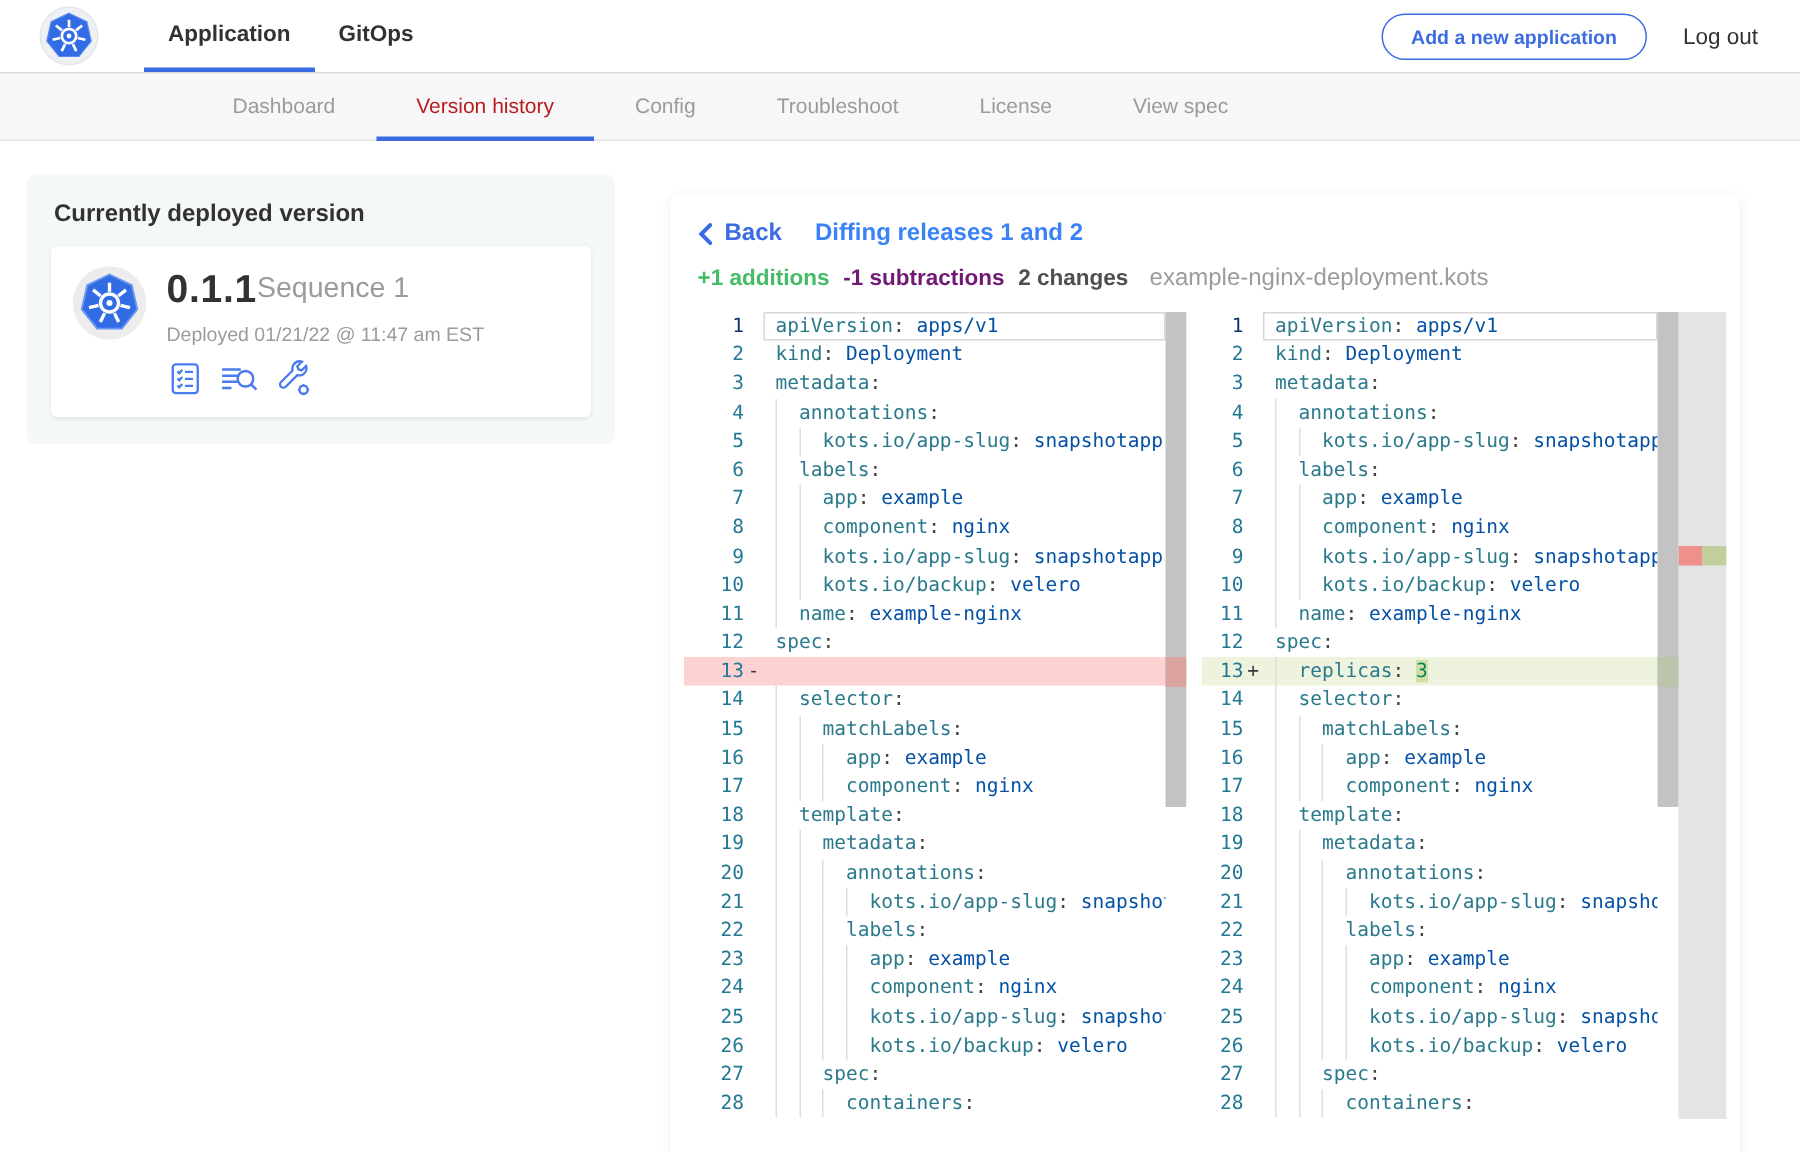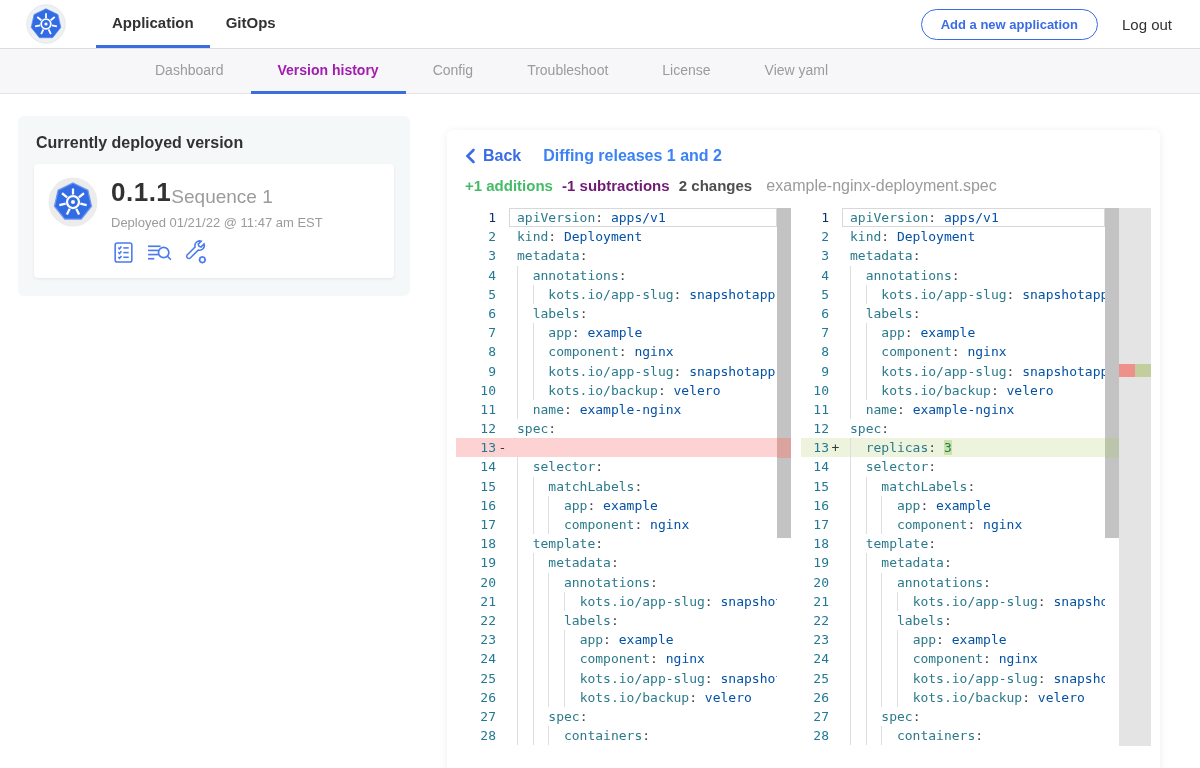--- a/index.html
+++ b/index.html
@@ -17,30 +17,30 @@
   .add-app-btn { height:31px; padding:0 19px; border:1px solid #3b6ce4; border-radius:16px;
                  background:#fff; color:#3b6ce4; font-weight:700; font-size:13px; cursor:pointer;
                  font-family:"Liberation Sans", sans-serif; }
   .logout { margin:0 28px 0 24px; font-size:15px; color:#323232; cursor:pointer; }
 
   
   .subnav { height:46px; background:#f7f7f9; border-top:1px solid #dcdcdc; border-bottom:1px solid #e3e3e3;
             display:flex; padding-left:128px; }
   .subnav-item { height:45px; line-height:43px; padding:0 27px; font-size:14px; color:#9b9b9b;
                  cursor:pointer; border-bottom:3px solid transparent; }
-  .subnav-item.active { color:#a21caf; font-weight:700; border-bottom-color:#3b6ce4; }
+  .subnav-item.active { color:#b91c1c; font-weight:400; border-bottom-color:#3b6ce4; }
 
   
   .deployed-card { position:absolute; left:18px; top:116px; width:392px; background:#f5f8f9;
                    border-radius:6px; padding:14px 16px 18px 16px; }
   .deployed-title { font-size:16px; font-weight:700; color:#323232; margin:4px 0 12px 2px; }
   .deployed-inner { background:#fff; border-radius:4px; box-shadow:0 1px 3px rgba(0,0,0,.08);
                     padding:13px 14px; display:flex; }
   .k8s-hept { width:50px; height:50px; flex:0 0 auto; margin-right:13px; }
-  .ver-row { display:flex; align-items:flex-end; }
+  .ver-row { display:flex; align-items:center; }
   .ver-num { font-size:26px; font-weight:700; color:#323232; letter-spacing:.5px; }
   .ver-seq { font-size:19px; color:#9b9b9b; }
   .ver-deployed { font-size:13px; color:#9b9b9b; margin-top:7px; }
   .ver-actions { display:flex; gap:10px; margin-top:10px; align-items:center; }
   .ver-actions svg { cursor:pointer; }
 
   
   .diff-card { position:absolute; left:447px; top:130px; width:713px; height:660px; background:#fff;
                border-radius:6px; box-shadow:0 1px 8px rgba(0,0,0,.07); }
   .diff-card::before { content:""; position:absolute; left:-9px; top:0; width:18px; height:456px;
@@ -113,21 +113,21 @@
   <button class="add-app-btn">Add a new application</button>
   <div class="logout">Log out</div>
 </div>
 
 <div class="subnav">
   <div class="subnav-item">Dashboard</div>
   <div class="subnav-item active">Version history</div>
   <div class="subnav-item">Config</div>
   <div class="subnav-item">Troubleshoot</div>
   <div class="subnav-item">License</div>
-  <div class="subnav-item">View yaml</div>
+  <div class="subnav-item">View spec</div>
 </div>
 
 <div class="deployed-card">
   <div class="deployed-title">Currently deployed version</div>
   <div class="deployed-inner">
     <svg class="k8s-hept" viewBox="0 0 100 100">
       <circle cx="50" cy="50" r="49" fill="#ececec"></circle>
       <polygon points="50,12 79.7,26.3 87,58.5 66.5,84.2 33.5,84.2 13,58.5 20.3,26.3" fill="#326ce5" stroke="#6b95f2" stroke-width="2.5"></polygon>
       <g stroke="#fff" stroke-width="4.5" fill="none">
         <circle cx="50" cy="50" r="12"></circle>
@@ -191,21 +191,21 @@
         <polyline points="8.5,2 2.5,8 8.5,14"></polyline>
       </svg>
       <span>Back</span>
     </div>
     <div class="diff-title">Diffing releases 1 and 2</div>
   </div>
   <div class="diff-stats">
     <span class="stat-add">+1 additions</span>
     <span class="stat-sub">-1 subtractions</span>
     <span class="stat-chg">2 changes</span>
-    <span class="stat-file">example-nginx-deployment.spec</span>
+    <span class="stat-file">example-nginx-deployment.kots</span>
   </div>
   <div class="editors">
     <div class="pane left">
       <div class="lines" id="left-lines">
           <div class="crow">
             <span class="ln">1</span>
             <span class="sgn"></span>
             <span class="code current"><span><span class="yk">apiVersion</span><span class="pc">:</span> <span class="yv">apps/v1</span></span></span>
           </div>
           <div class="crow">

